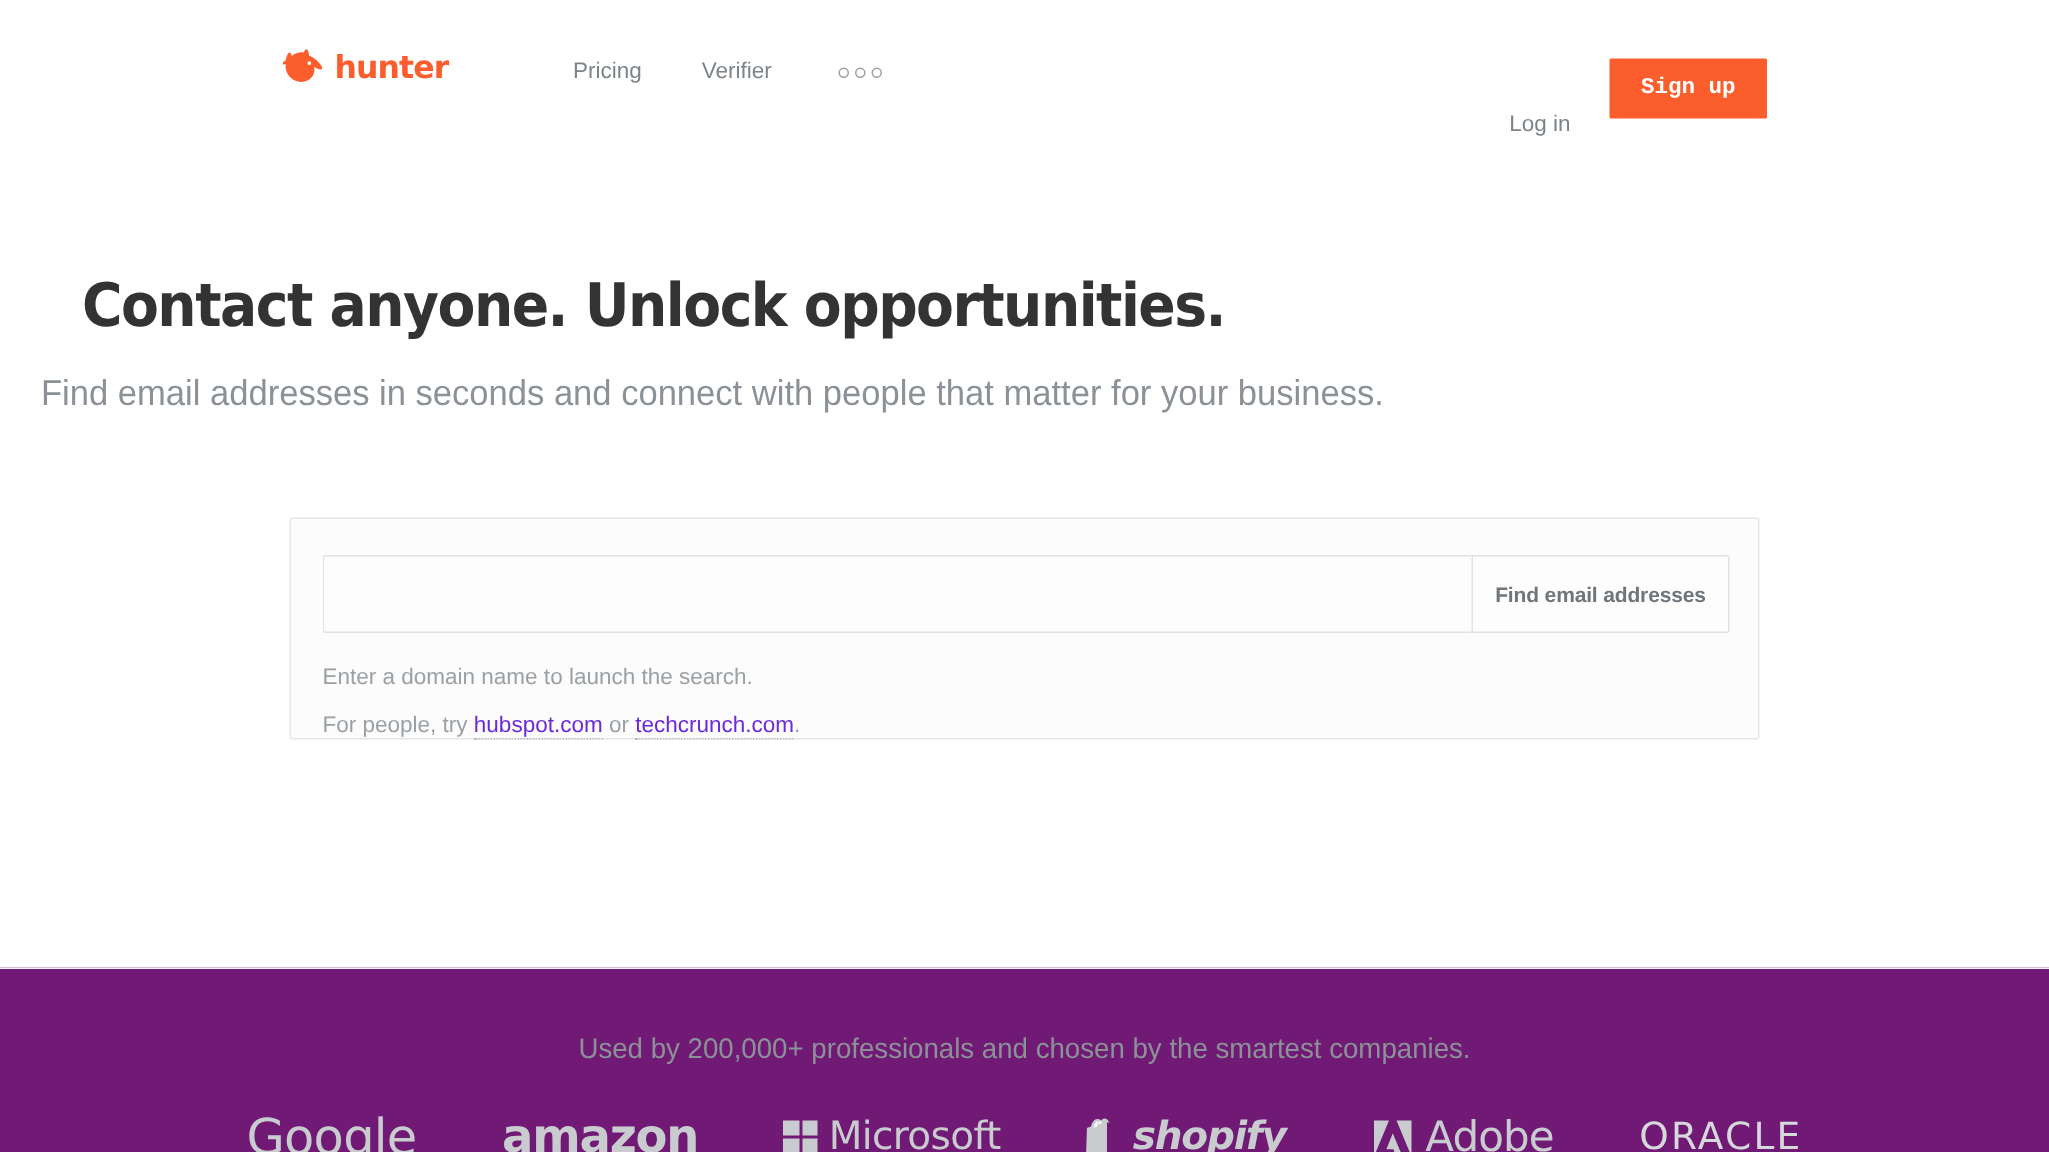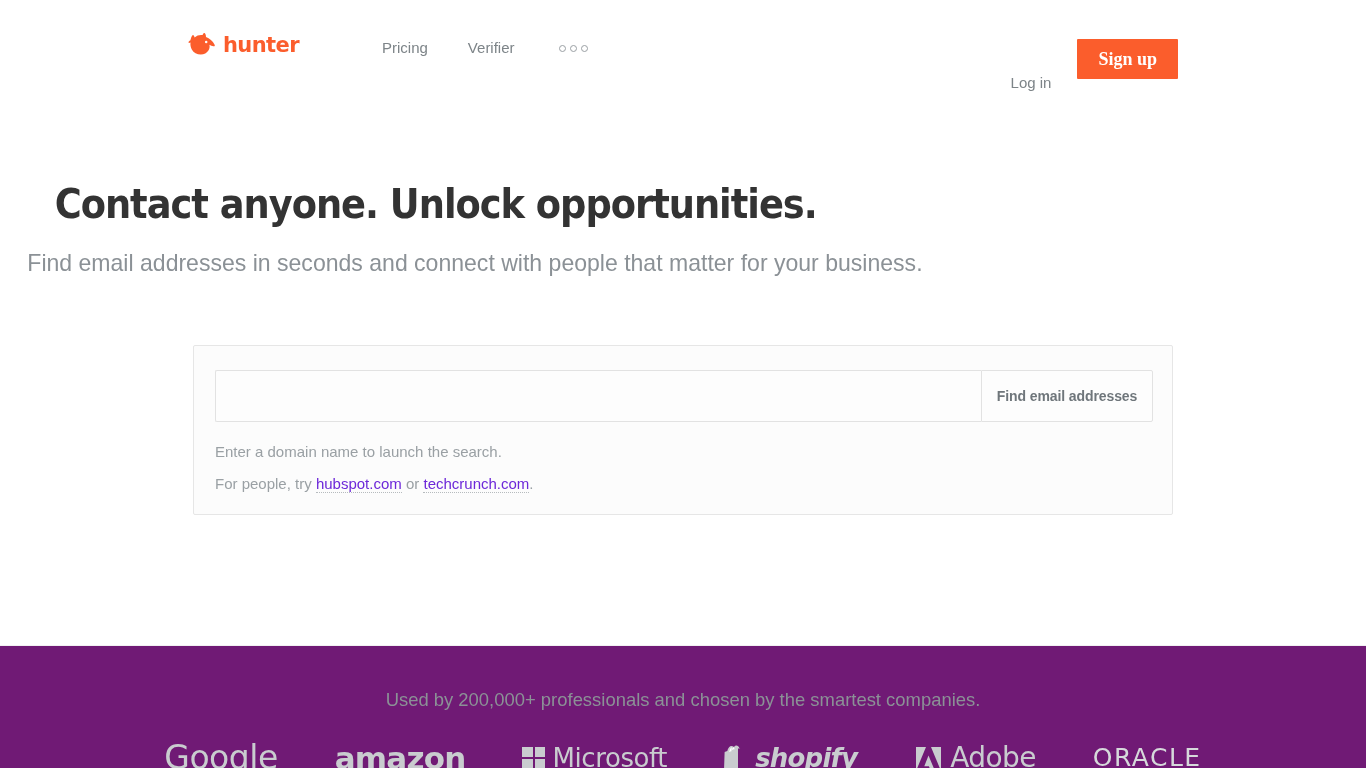--- a/index.html
+++ b/index.html
@@ -115,29 +115,29 @@
     color: #7d8488;
     text-decoration: none;
     cursor: pointer;
     margin-top: 48px;
   }
 
   .signup-btn {
     display: inline-block;
     background: #fb5d2c;
     color: #ffffff;
-    font-size: 18px;
+    font-size: 15px;
     font-weight: 700;
     border: none;
     border-radius: 1px;
     padding: 0 21px;
     height: 40px;
     line-height: 40px;
     cursor: pointer;
-    font-family: Liberation Serif, serif;
+    font-family: Liberation Mono, monospace;
     white-space: nowrap;
   }
 
   
   .hero {
     position: absolute;
     top: 124px;
     left: 0;
     width: 1366px;
     text-align: left;
@@ -162,21 +162,21 @@
     margin-top: 16px;
     transform: scaleX(0.96);
   }
 
   
   .search-panel {
     position: absolute;
     left: 193px;
     top: 345px;
     width: 980px;
-    height: 170px;
+    height: 148px;
     background: #fcfcfc;
     border: 1px solid #e6e6e6;
     border-radius: 2px;
   }
 
   .search-row {
     position: absolute;
     left: 21px;
     top: 24px;
     width: 938px;

